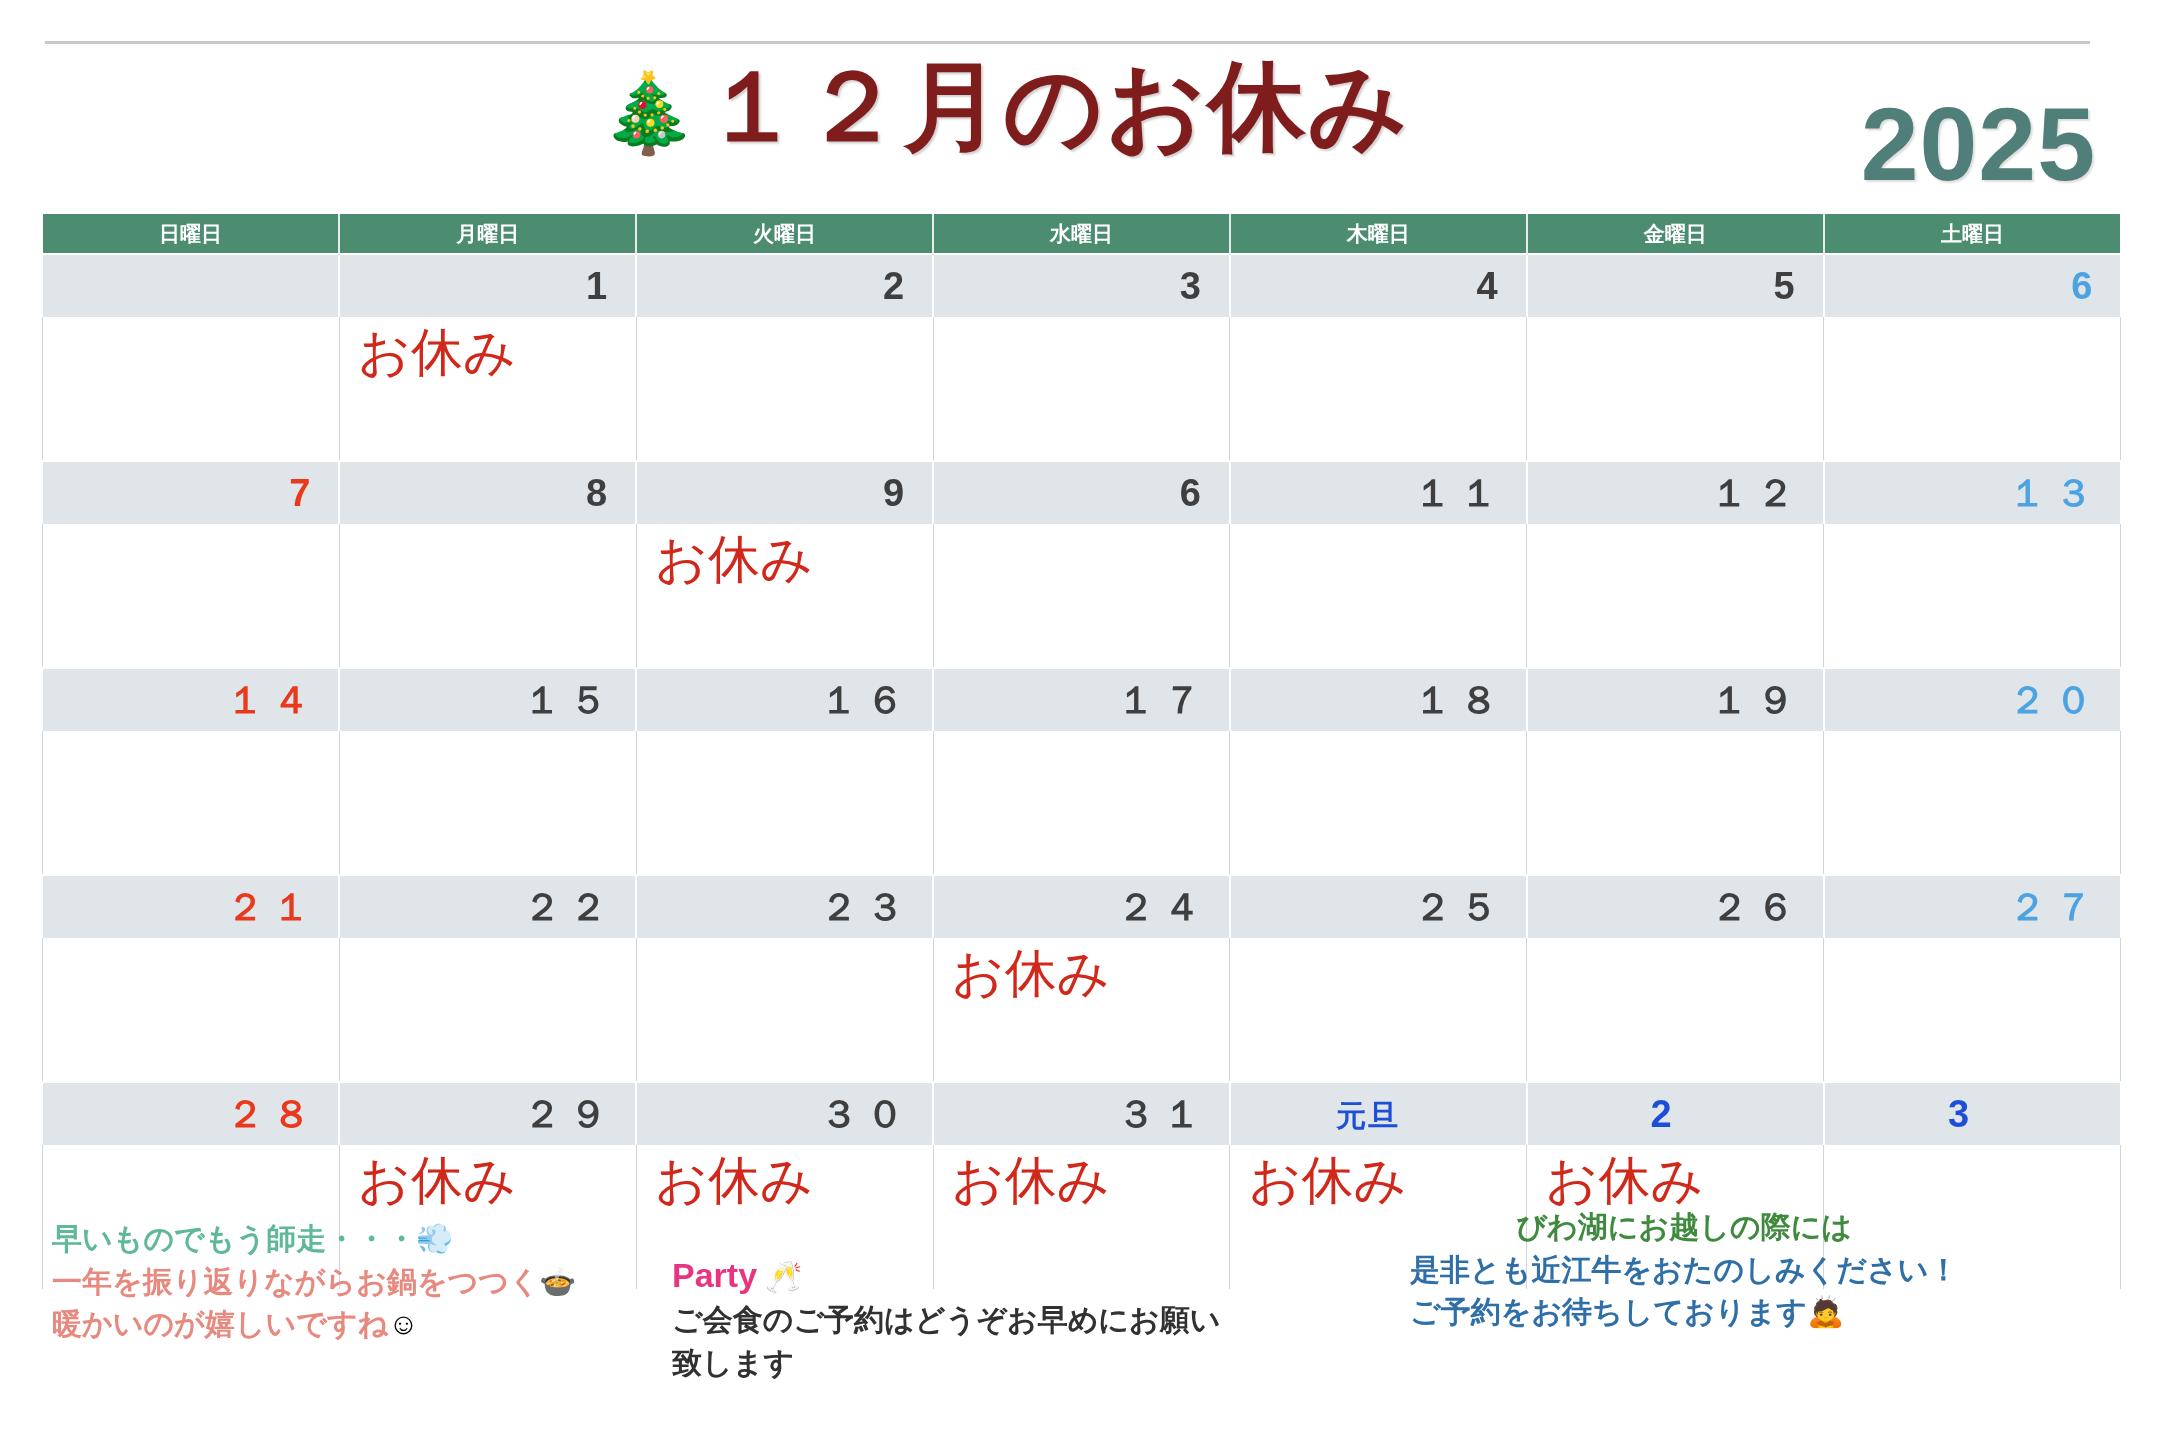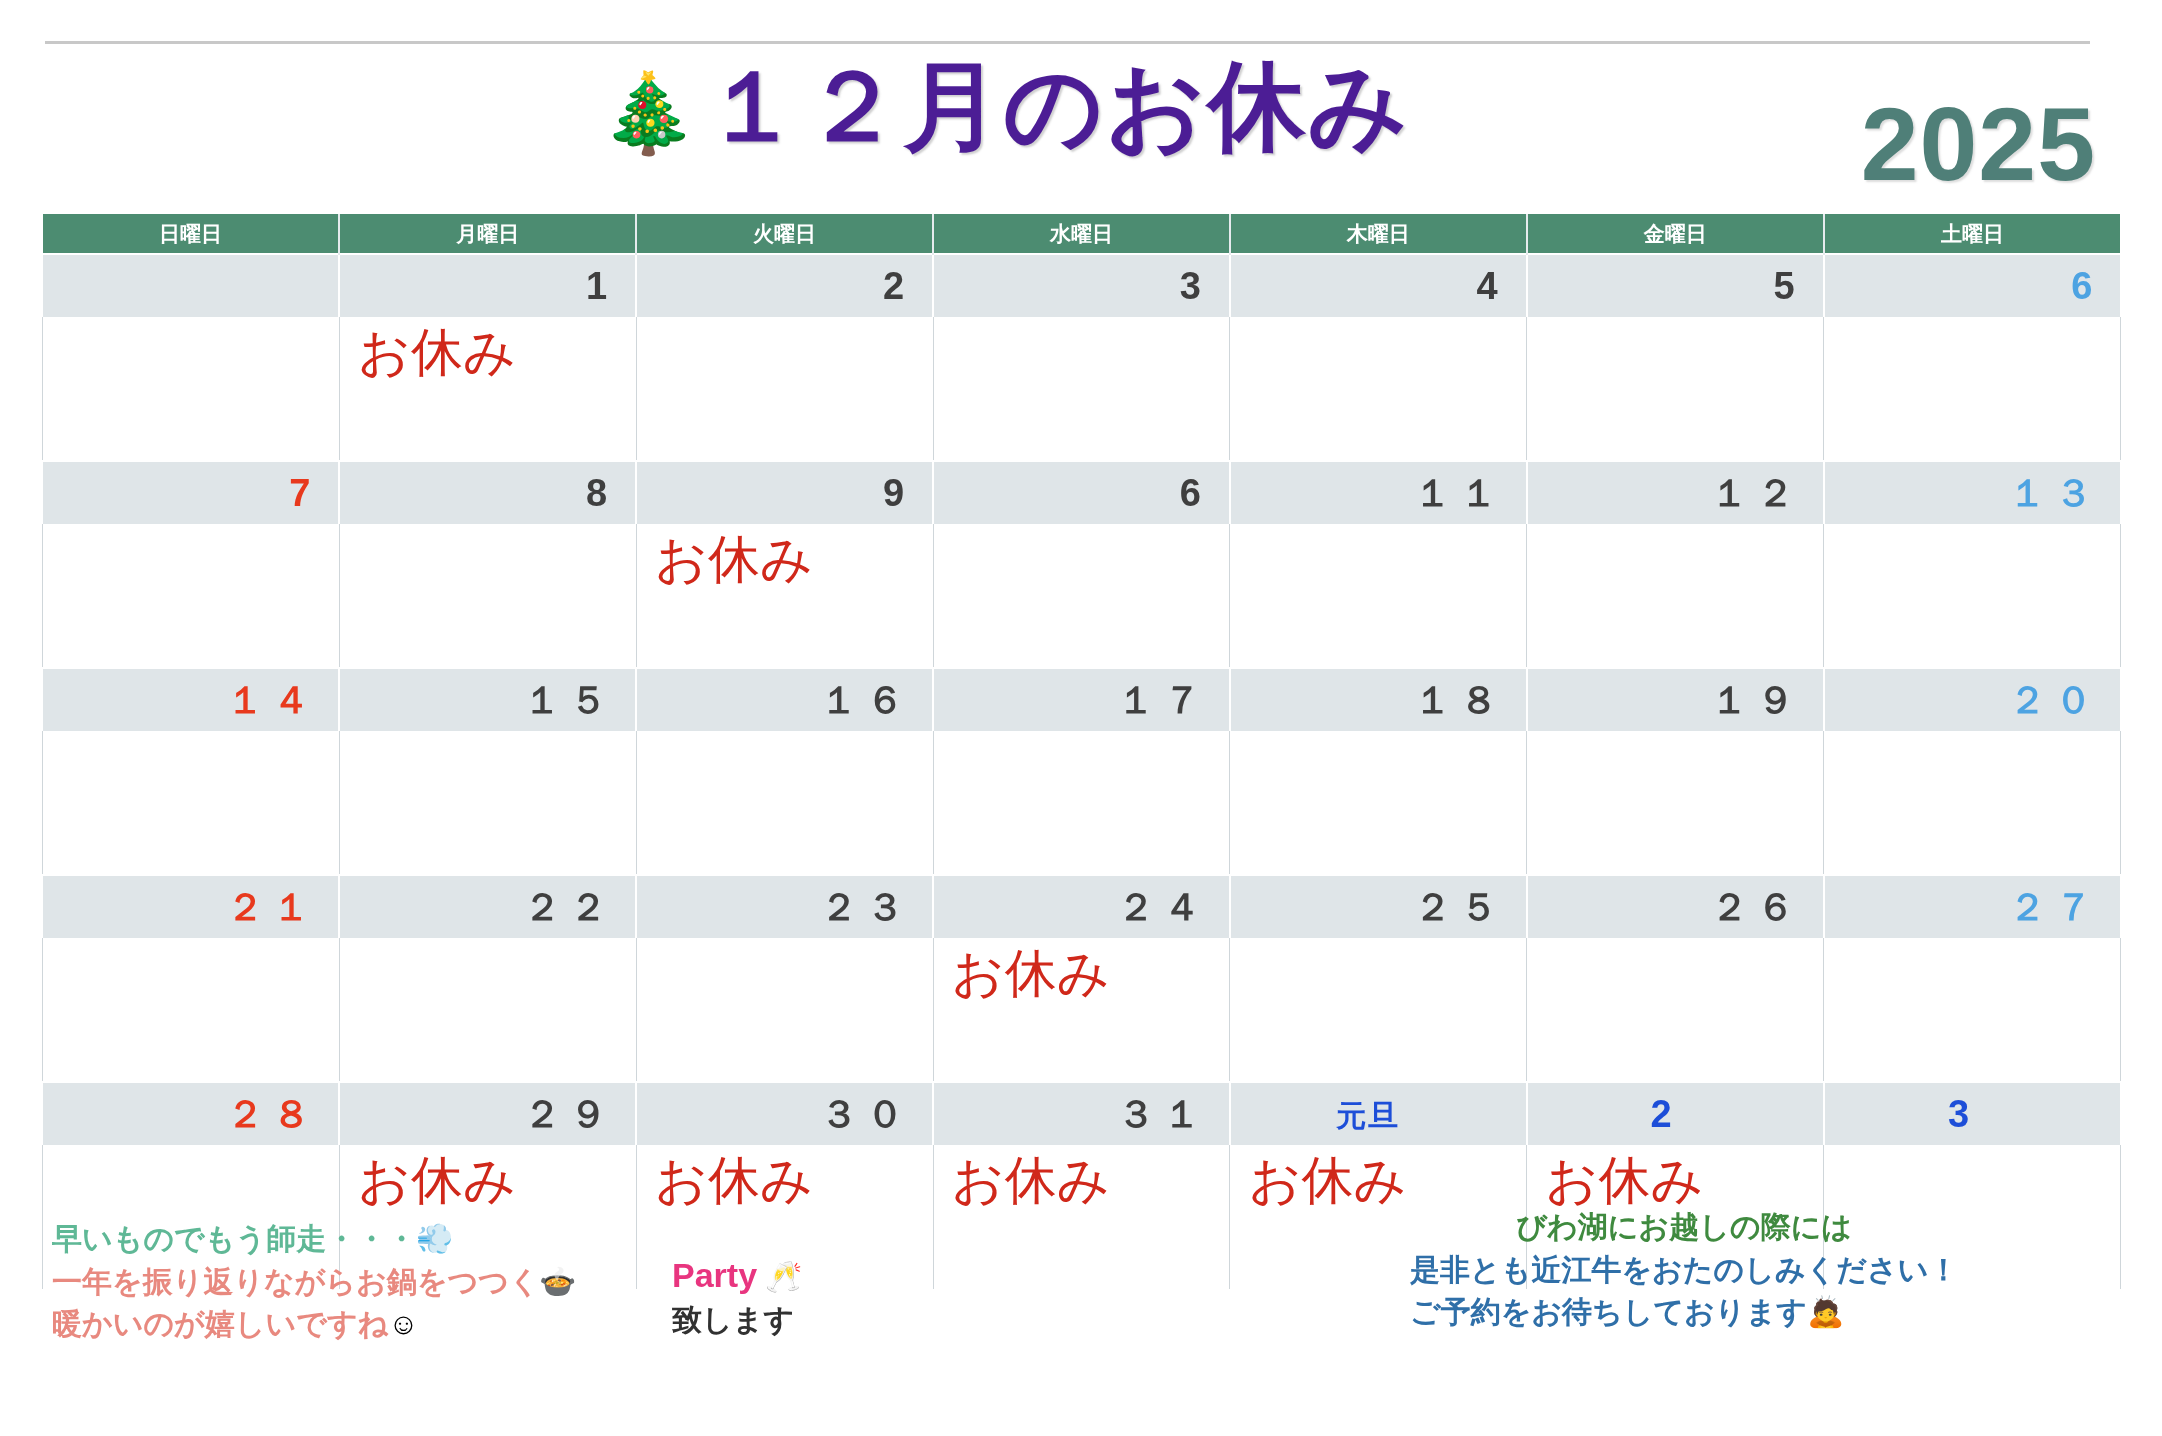--- a/index.html
+++ b/index.html
@@ -47,21 +47,21 @@
   .tree-icon {
     font-size: 78px;
     line-height: 1;
     margin-right: 6px;
     margin-bottom: 6px;
     display: inline-block;
   }
   .month-title {
     font-size: 98px;
     font-weight: 700;
-    color: #4c1d95;
+    color: #7f1d1d;
     letter-spacing: 2px;
     line-height: 1.05;
     white-space: nowrap;
     text-shadow: 2px 2px 2px rgba(150,150,150,0.45);
     margin-top: 14px;
   }
   .year-label {
     position: absolute;
     right: 66px;
     top: 44px;
@@ -305,20 +305,21 @@
       <div>
         <span class="ln-salmon">暖かいのが嬉しいですね</span><span class="emj">☺</span>
       </div>
     </div>
 
     <div class="note note-mid">
       <div>
         <span class="ln-pink">Party</span>
         <span class="emj">🥂</span>
       </div>
+      <div class="ln-dark">ご会食のご予約はどうぞお早めにお願い</div>
       <div class="ln-dark">致します</div>
     </div>
 
     <div class="note note-right">
       <div class="ln-darkgreen">びわ湖にお越しの際には</div>
       <div class="ln-blue">是非とも近江牛をおたのしみください！</div>
       <div>
         <span class="ln-blue">ご予約をお待ちしております</span><span class="emj">🙇</span>
       </div>
     </div>

